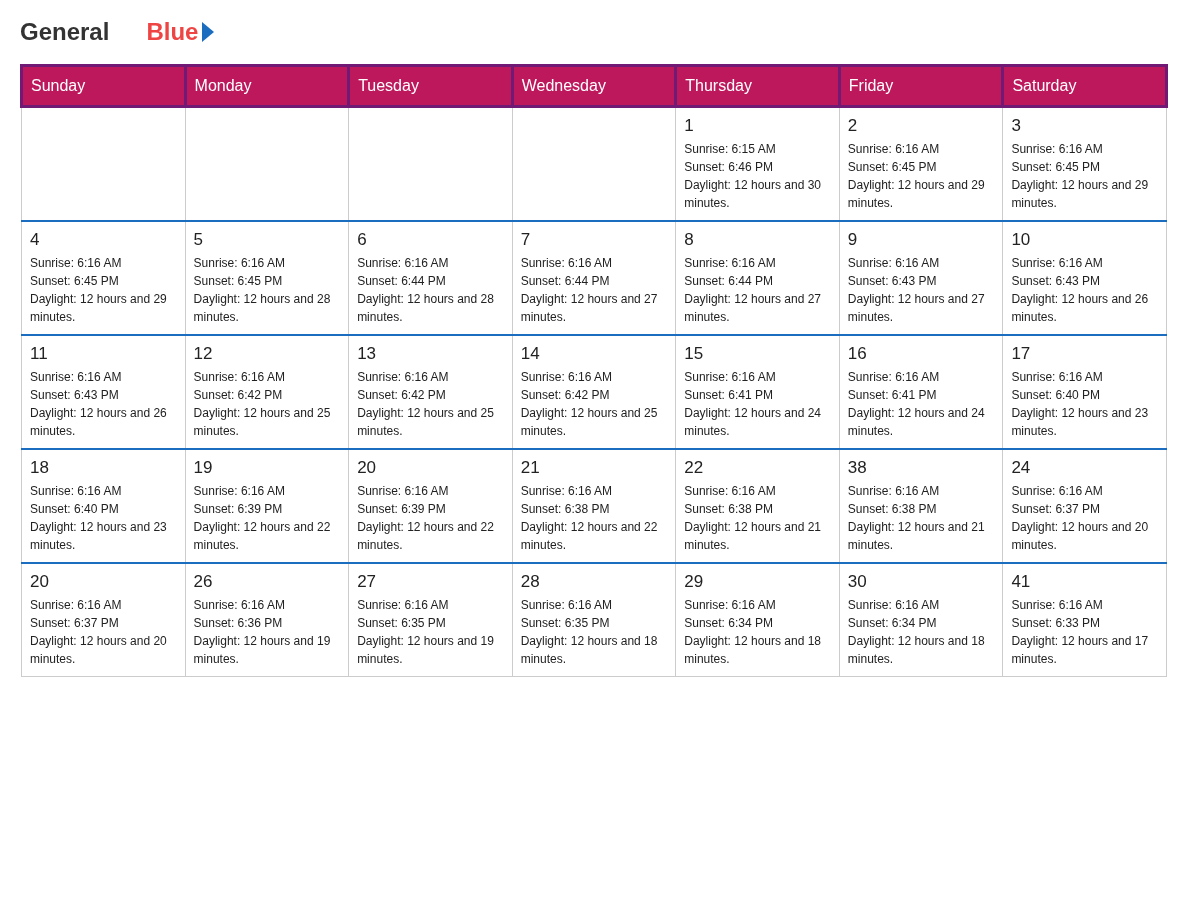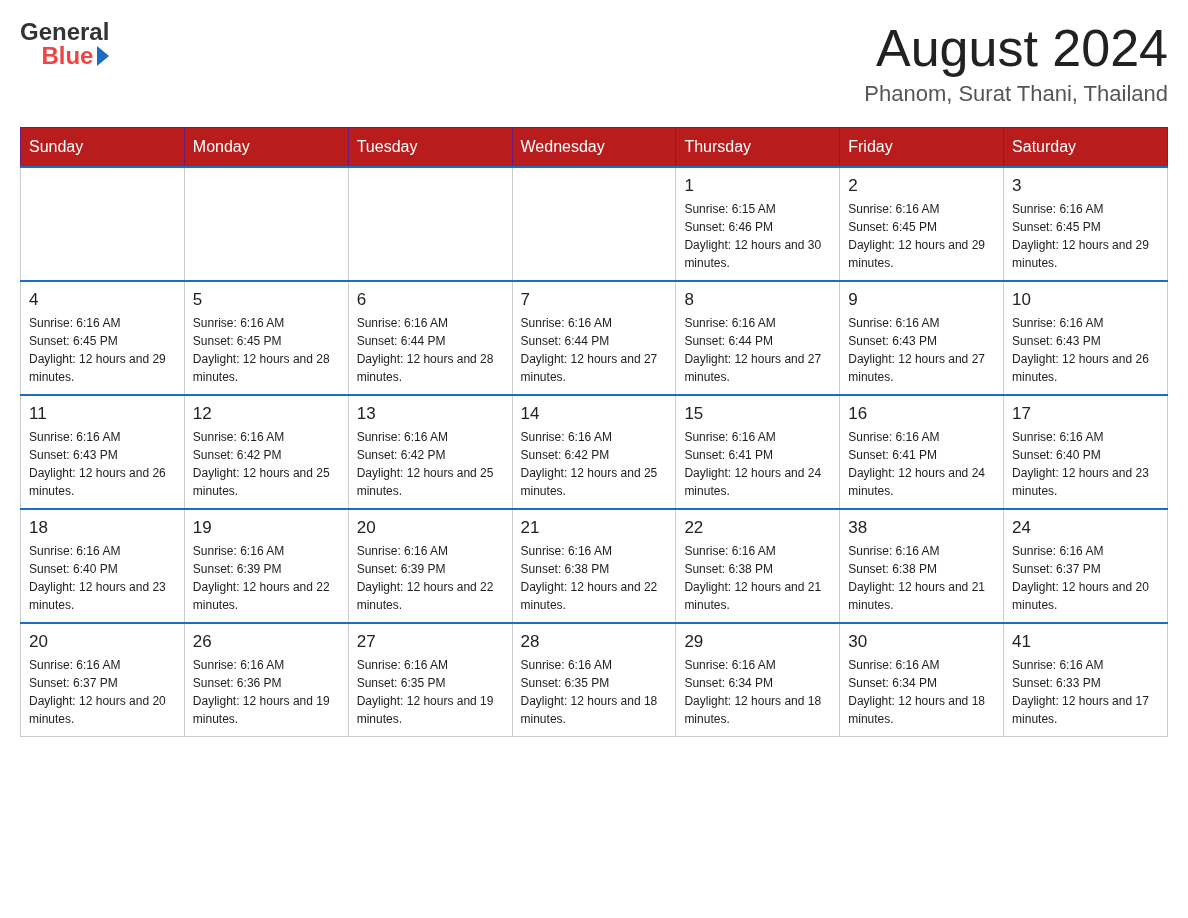--- a/index.html
+++ b/index.html
@@ -34,27 +34,27 @@
       font-size: 22px;
       color: #555;
       margin-top: 4px;
     }
     .calendar {
       width: 100%;
       border-collapse: collapse;
       border: 1px solid #aaa;
     }
     .calendar th {
-      background-color: #b91c1c;
+      background-color: #be185d;
       color: #fff;
       font-size: 16px;
       font-weight: normal;
       padding: 10px 8px;
       text-align: left;
-      border: 1px solid #701a75;
+      border: 3px solid #701a75;
     }
     .calendar td {
       vertical-align: top;
       padding: 8px;
       border: 1px solid #ccc;
       width: calc(100% / 7);
       min-height: 110px;
       font-size: 13px;
       color: #222;
       background: #fff;
@@ -76,32 +76,28 @@
     .empty {
       background: #fff;
     }
   </style>
 </head>
 <body>
 
 <div class="header">
   <div class="logo">
     <div style="display:flex; align-items:flex-end; gap:0;">
-      <div style="display:flex; flex-direction:column; align-items:flex-end;">
+      <div style="display:flex; flex-direction:row; align-items:flex-end;gap:37px;">
         <span style="font-size:24px; font-weight:bold; color:#333; line-height:1;">General</span>
         <div style="display:flex; align-items:center; gap:2px;">
           <span style="font-size:24px; font-weight:bold; color:#ef4444; line-height:1;">Blue</span>
           <div style="width:0; height:0; border-left:12px solid #1a6dbf; border-top:10px solid transparent; border-bottom:10px solid transparent; margin-left:2px;"></div>
         </div>
       </div>
     </div>
-  </div>
-  <div class="title-block">
-    <div class="month-title">August 2024</div>
-    <div class="location">Phanom, Surat Thani, Thailand</div>
   </div>
 </div>
 
 <table class="calendar">
   <thead>
     <tr>
     <th>Sunday</th>
         <th>Monday</th>
         <th>Tuesday</th>
         <th>Wednesday</th>

